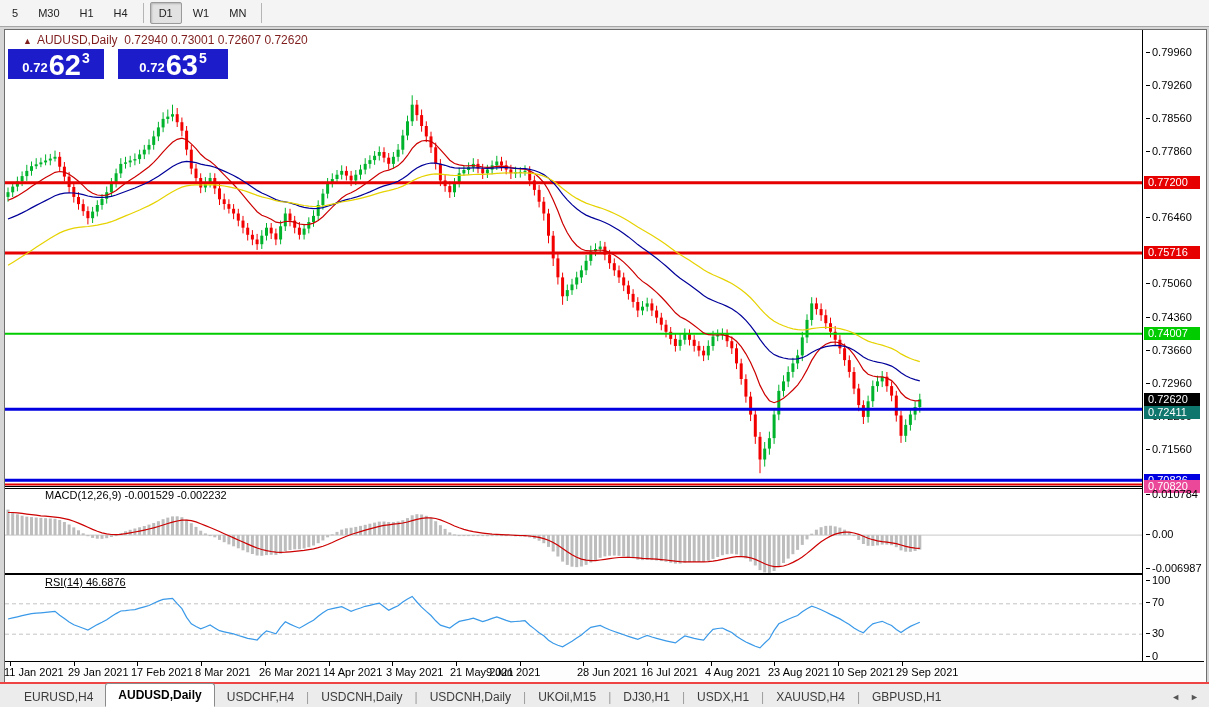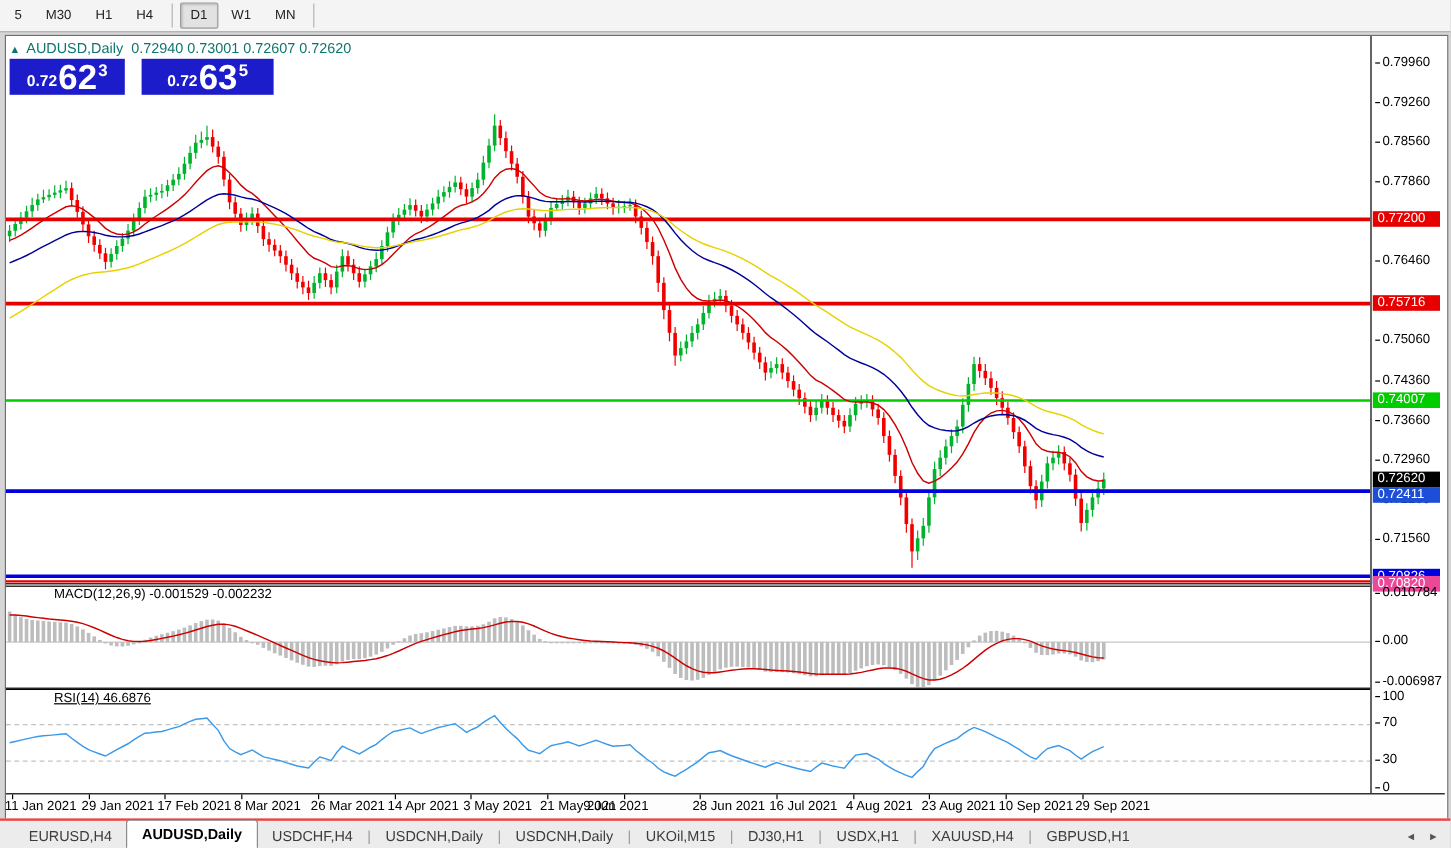--- a/index.html
+++ b/index.html
@@ -27,21 +27,21 @@
   .paxis{position:absolute;left:1137px;top:0;width:62px;height:631px;border-left:1px solid #000;background:#fff;}
   .tick{position:absolute;left:2px;height:13px;line-height:13px;font-size:11px;color:#000;padding-left:7px;white-space:nowrap;}
   .tick::before{content:"";position:absolute;left:1px;top:6px;width:4px;height:1px;background:#000;}
   .lvl-lbl{position:absolute;left:1px;width:52px;height:13px;line-height:13px;font-size:11px;color:#fff;
            padding-left:4px;white-space:nowrap;}
 
   
   .panel-lbl{position:absolute;font-size:11px;color:#000;left:16px;z-index:5;margin-left:24px;}
 
   
-  .chart-title{position:absolute;left:3px;top:3px;font-size:12px;color:#0f766e;z-index:6;white-space:nowrap;}
+  .chart-title{position:absolute;left:18px;top:3px;font-size:12px;color:#7f1d1d;z-index:6;white-space:nowrap;}
   .chart-title .tri{font-size:9px;margin-right:5px;}
 
   
   .trade{position:absolute;left:3px;top:16px;z-index:7;width:226px;}
   .trade .row1{display:flex;align-items:stretch;height:21px;}
   .btn-trade{background:#2d2dd6;border:1px solid #8d8df0;color:#fff;font-size:12px;font-weight:bold;
              text-align:center;line-height:19px;box-sizing:border-box;}
   .btn-sell{width:48px;}
   .btn-buy{width:46px;margin-left:6px;}
   .spin-btn{width:17px;background:linear-gradient(#f6f6f6,#d9d9d9);border:1px solid #999;
@@ -733,21 +733,21 @@
           <div class="tick" style="top: 181px;">0.76460</div>
           <div class="tick" style="top: 247px;">0.75060</div>
           <div class="tick" style="top: 281px;">0.74360</div>
           <div class="tick" style="top: 314px;">0.73660</div>
           <div class="tick" style="top: 347px;">0.72960</div>
           <div class="tick" style="top: 380px;">0.72260</div>
           <div class="tick" style="top: 413px;">0.71560</div>
           <div class="lvl-lbl" style="background: rgb(230, 0, 0); top: 146px;">0.77200</div>
           <div class="lvl-lbl" style="background: rgb(230, 0, 0); top: 216px;">0.75716</div>
           <div class="lvl-lbl" style="background: rgb(0, 204, 0); top: 297px;">0.74007</div>
-          <div class="lvl-lbl" style="background: #1d4ed8; top: 376px;">0.72411</div>
+          <div class="lvl-lbl" style="background: #0f766e; top: 376px;">0.72411</div>
           <div class="lvl-lbl" style="background: rgb(0, 0, 224); top: 444px;">0.70826</div>
           <div class="lvl-lbl" style="background: #ec4899; top: 450px;">0.70820</div>
           <div class="lvl-lbl" style="background: rgb(0, 0, 0); top: 363px;">0.72620</div>
           <div class="tick" style="top: 458px;">0.010784</div>
           <div class="tick" style="top: 498px;">0.00</div>
           <div class="tick" style="top: 532px;">-0.006987</div>
           <div class="tick" style="top: 544px;">100</div>
           <div class="tick" style="top: 566px;">70</div>
           <div class="tick" style="top: 597px;">30</div>
           <div class="tick" style="top: 620px;">0</div>

